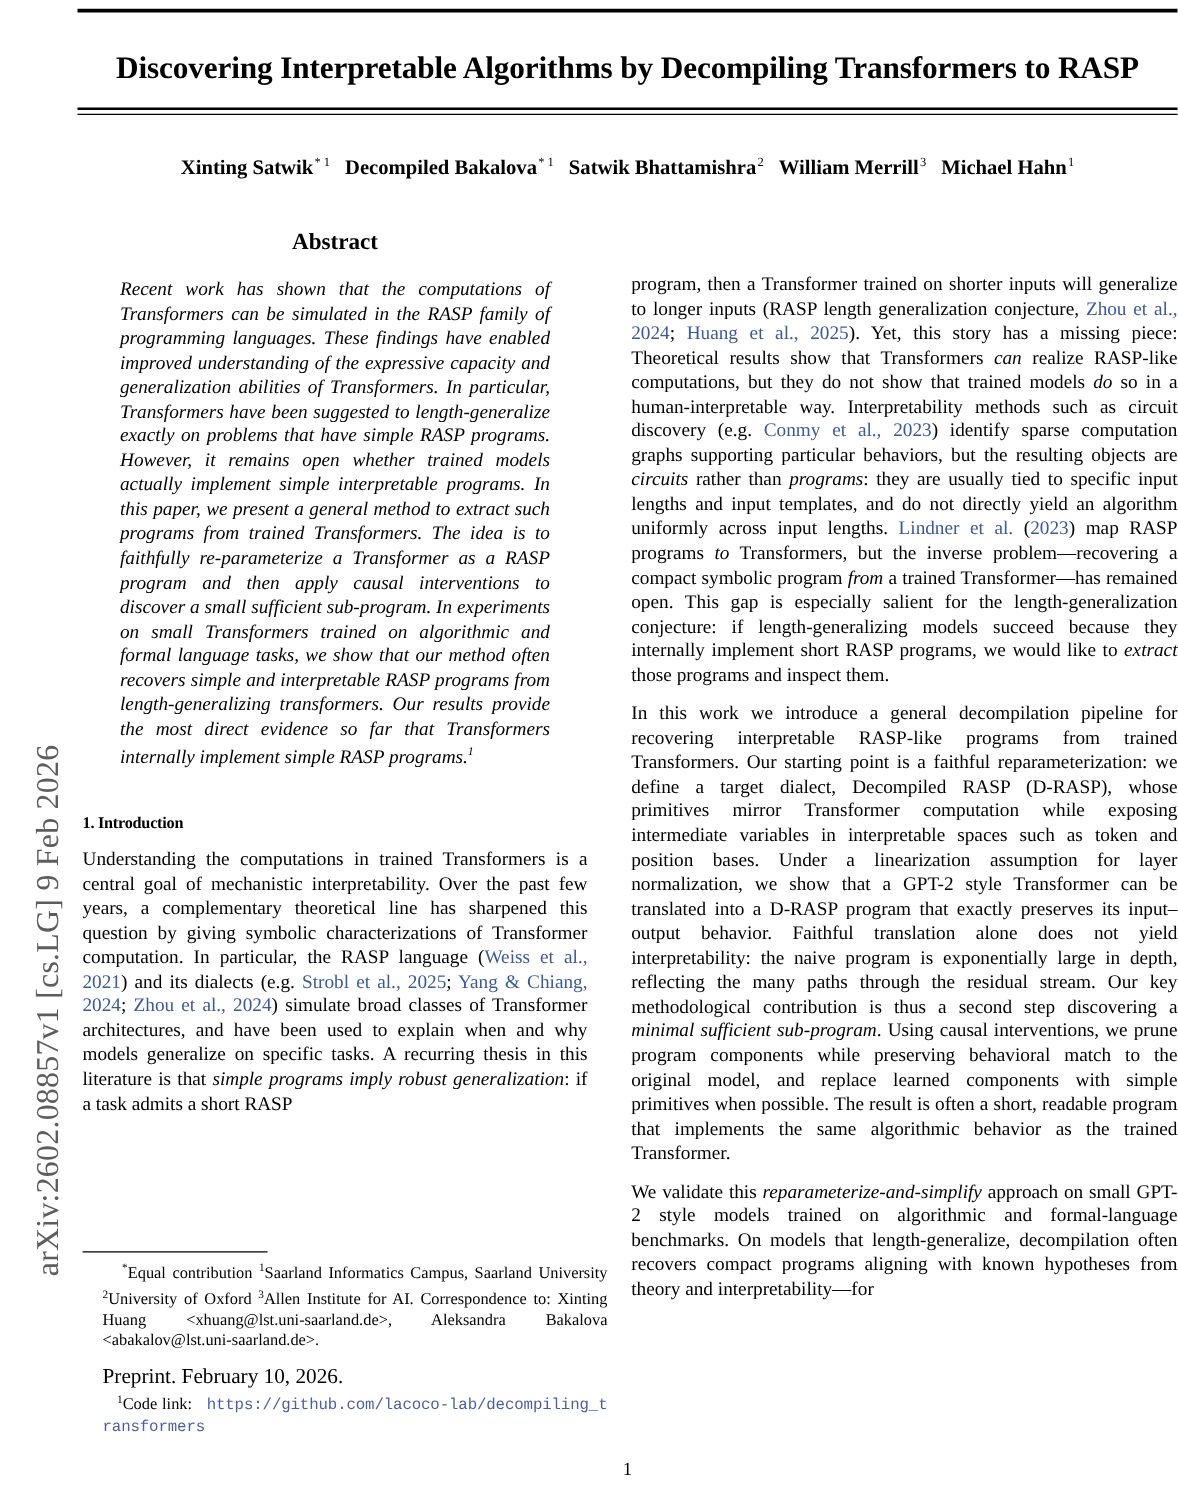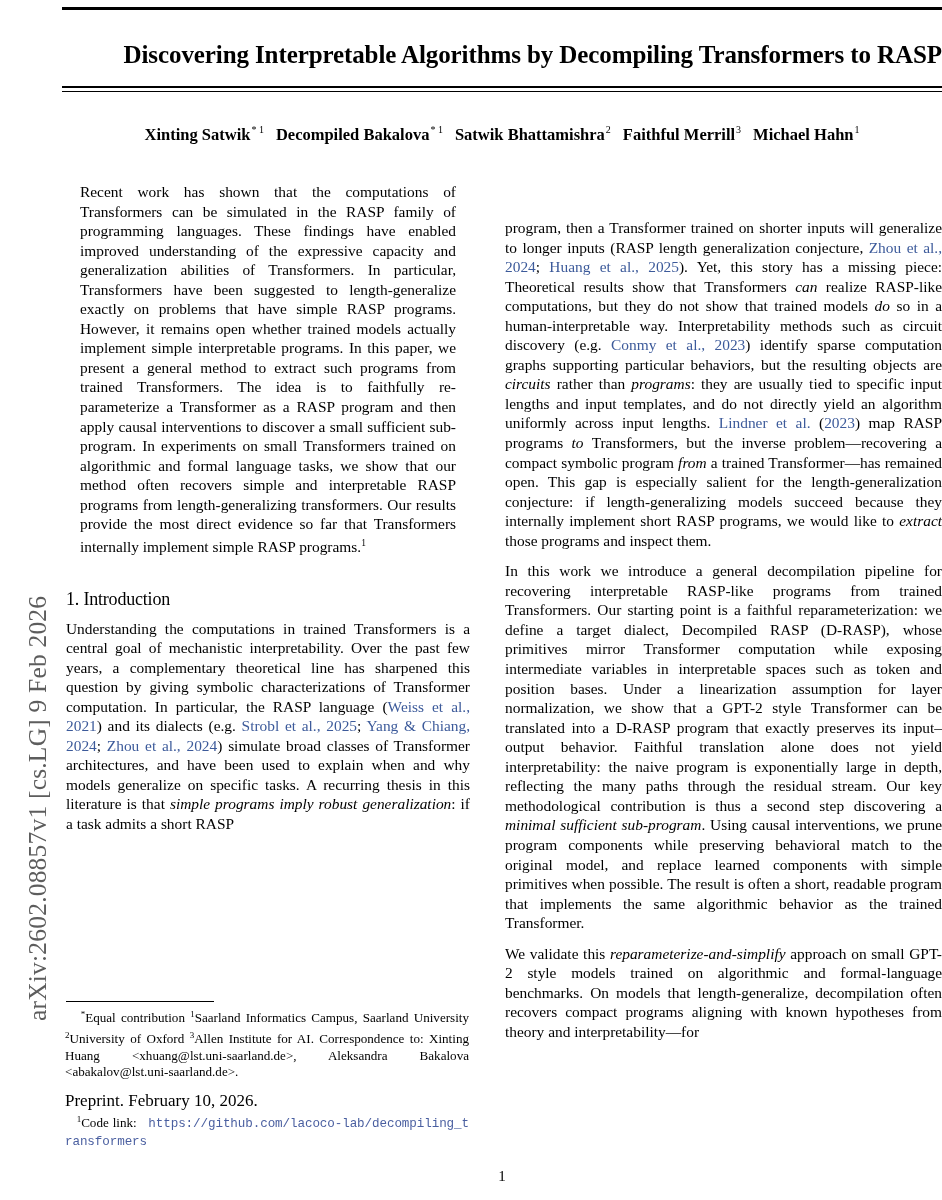--- a/index.html
+++ b/index.html
@@ -71,21 +71,21 @@
     width: 880px;
     height: 1px;
     background: #000;
   }
 
   #paper-title {
     position: absolute;
     left: 0px;
     top: 22px;
     width: 880px;
-    text-align: right;
+    text-align: center;
     font-family: "Liberation Serif", "DejaVu Serif", serif;
     font-weight: bold;
     font-size: 25px;
     letter-spacing: -0.1px;
     line-height: 32px;
   }
 
   #author-line {
     position: absolute;
     left: 0px;
@@ -124,42 +124,42 @@
     font-weight: bold;
     font-size: 18.5px;
     margin: 0 0 6px 0;
     line-height: 24px;
   }
   .abstract-body {
     margin: 0;
     padding: 0 14px 0 14px;
     text-align: justify;
   }
-  .abstract-body p { margin: 0; }
+  .abstract-body p { margin: 16px; font-style: italic; }
 
   h2.section-head {
-    font-size: 18px;
-    font-weight: normal;
+    font-size: 13px;
+    font-weight: bold;
     margin: 30px 0 8px 0;
     line-height: 24px;
     letter-spacing: -0.2px;
   }
 
   p.para { margin: 0 0 11px 0; }
   p.para.tight { margin-bottom: 0; }
 
   .cite { color: #3c5a9a; }
   .ital { font-style: italic; }
   .bold { font-weight: normal; }
   sup.fn { font-size: 9.5px; vertical-align: super; }
 
   
   #footnote-block {
     position: absolute;
-    left: 3px;
+    left: 20px;
     top: 1006px;
     width: 404px;
     font-size: 13.1px;
     line-height: 16.4px;
     text-align: justify;
   }
   #footnote-rule {
     position: absolute;
     left: 4px;
     top: 1001px;
@@ -204,25 +204,26 @@
 <div id="page">
 
   <div class="rule-top"></div>
 
   <h1 id="paper-title">Discovering Interpretable Algorithms by Decompiling Transformers to RASP</h1>
 
   <div class="rule-under-1"></div>
   <div class="rule-under-2"></div>
 
   <div id="author-line">
-    <span class="author"><span>Xinting Satwik</span><sup>* 1</sup></span><span class="author"><span>Decompiled Bakalova</span><sup>* 1</sup></span><span class="author"><span>Satwik Bhattamishra</span><sup>2</sup></span><span class="author"><span>Faithful Merrill</span><sup>3</sup></span><span class="author"><span>Michael Hahn</span><sup>1</sup></span>
+    <span class="author"><span>Xinting Satwik</span><sup>* 1</sup></span><span class="author"><span>Decompiled Bakalova</span><sup>* 1</sup></span><span class="author"><span>Satwik Bhattamishra</span><sup>2</sup></span><span class="author"><span>William Merrill</span><sup>3</sup></span><span class="author"><span>Michael Hahn</span><sup>1</sup></span>
   </div>
 
   <div class="col" id="col-left">
 
+    <div class="abs-head">Abstract</div>
 
     <div class="abstract-body">
       <p><span>Recent work has shown that the computations of Transformers can be simulated in the RASP family of programming languages. These findings have enabled improved understanding of the expressive capacity and generalization abilities of Transformers. In particular, Transformers have been suggested to length-generalize exactly on problems that have simple RASP programs. However, it remains open whether trained models actually implement simple interpretable programs. In this paper, we present a general method to extract such programs from trained Transformers. The idea is to faithfully re-parameterize a Transformer as a RASP program and then apply causal interventions to discover a small sufficient sub-program. In experiments on small Transformers trained on algorithmic and formal language tasks, we show that our method often recovers simple and interpretable RASP programs from length-generalizing transformers. Our results provide the most direct evidence so far that Transformers internally implement simple RASP programs.</span><sup class="fn">1</sup></p>
     </div>
 
     <h2 class="section-head">1. Introduction</h2>
 
     <p class="para tight"><span>Understanding the computations in trained Transformers is a central goal of mechanistic interpretability. Over the past few years, a complementary theoretical line has sharpened this question by giving symbolic characterizations of Transformer computation. In particular, the RASP language (</span><span class="cite">Weiss et al., 2021</span><span>) and its dialects (e.g. </span><span class="cite">Strobl et al., 2025</span><span>; </span><span class="cite">Yang &amp; Chiang, 2024</span><span>; </span><span class="cite">Zhou et al., 2024</span><span>) simulate broad classes of Transformer architectures, and have been used to explain when and why models generalize on specific tasks. A recurring thesis in this literature is that </span><span class="ital">simple programs imply robust generalization</span><span>: if a task admits a short RASP</span></p>
 
   </div>

